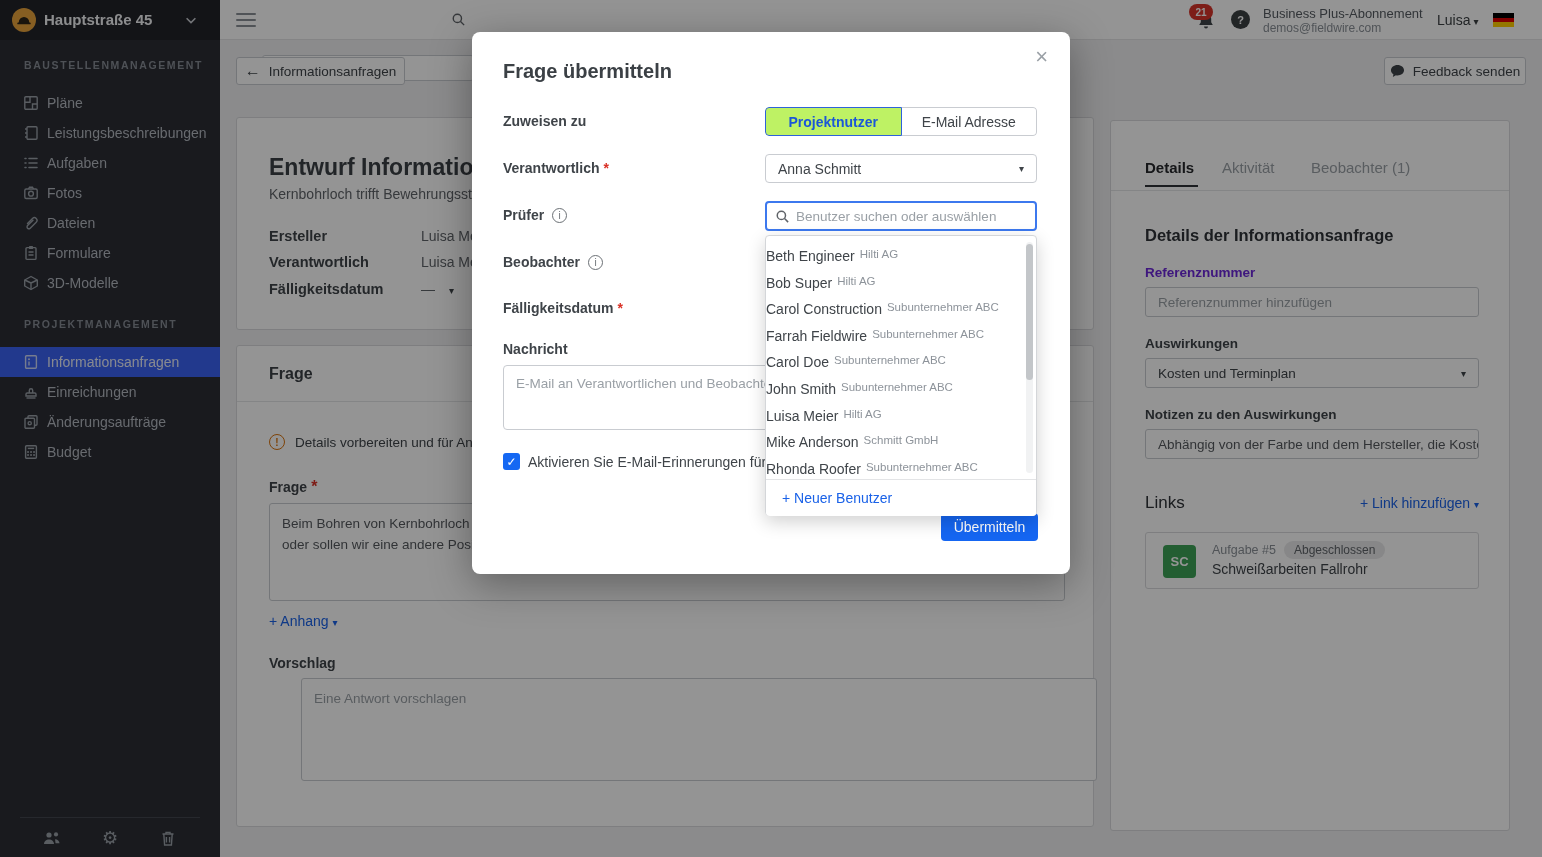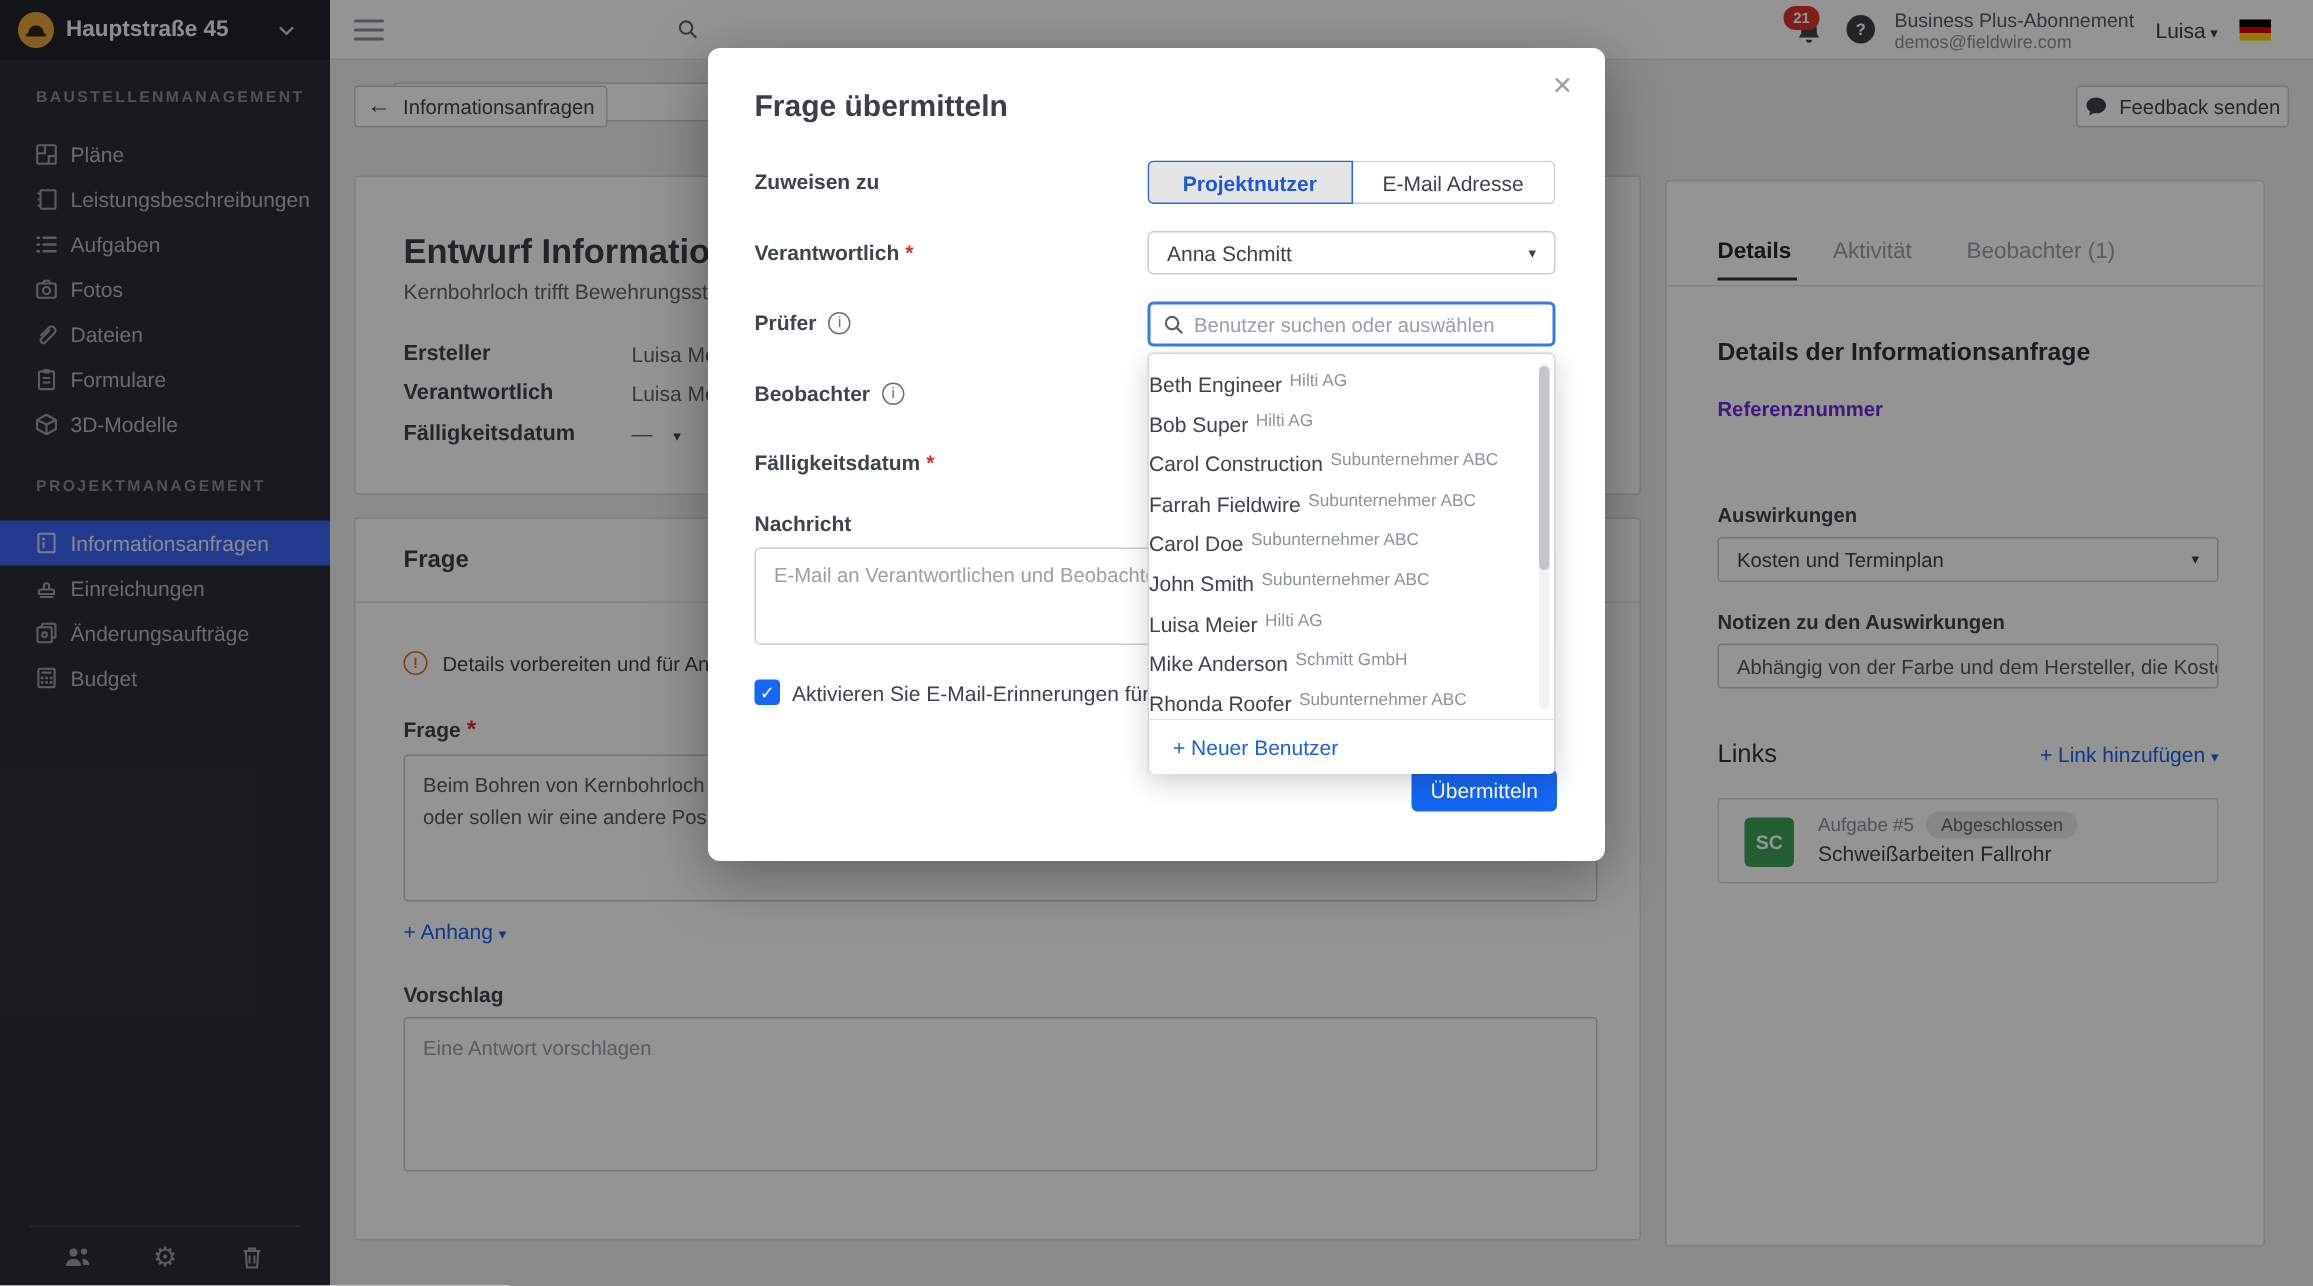--- a/index.html
+++ b/index.html
@@ -47,41 +47,41 @@
   .card { position:absolute; background:#fff; border:1px solid #d9dadd; border-radius:3px; }
   .h1 { font-size:23px; font-weight:700; color:#3b4045; white-space:nowrap; }
   .sub { font-size:14px; color:#606469; white-space:nowrap; }
   .row-label { font-size:14.5px; font-weight:700; color:#3f4449; }
   .row-value { font-size:14px; color:#606469; }
   .card-h { font-size:16px; font-weight:700; color:#3b4045; }
   .notice-ic { width:16px; height:16px; border:1.5px solid #d9730d; border-radius:50%; color:#d9730d; font-size:10px; font-weight:700; display:inline-flex; align-items:center; justify-content:center; }
   .lbl { font-size:14px; font-weight:700; color:#3f4449; }
   .req { color:#d93025; margin-left:4px; font-weight:700; }
   .tarea { position:absolute; border:1px solid #c9ccd1; border-radius:3px; background:#fff; padding:10px 12px; font-size:13.5px; color:#55595e; line-height:1.55; white-space:pre-line; }
-  .placeholder { color:#9aa0a6 !important; }
+  .placeholder { color:#9aa0a6 !important;margin-left:32px; }
   .bluelink { color:#1a62e8; font-size:14px; cursor:pointer; white-space:nowrap; }
   .cv { font-size:10px; }
 
   
   .tab { position:absolute; font-size:15px; color:#9aa0a6; cursor:pointer; white-space:nowrap; }
   .tab.active { color:#26282c; font-weight:700; }
   .pinput { position:absolute; border:1px solid #c9ccd1; border-radius:3px; background:#fff; font-size:13.5px; color:#55595e; padding:0 12px; display:flex; align-items:center; white-space:nowrap; overflow:hidden; }
   .pinput input { border:none; outline:none; width:100%; font-family:"Liberation Sans",sans-serif; font-size:13.5px; color:#55595e; }
   .pinput input::placeholder { color:#9aa0a6; }
   .pill { background:#e9e9ea; color:#5f6469; font-size:12px; border-radius:10px; padding:2px 10px; margin-left:8px; white-space:nowrap; }
 
   
   .overlay { position:absolute; inset:0; background:rgba(0,0,0,0.42); z-index:50; }
   .modal { position:absolute; left:472px; top:32px; width:598px; height:542px; background:#fff; border-radius:8px; box-shadow:0 10px 40px rgba(0,0,0,0.35); z-index:60; }
   .m-close { position:absolute; right:22px; top:12px; font-size:22px; color:#9aa0a6; cursor:pointer; }
   .m-title { position:absolute; left:31px; top:28px; font-size:20px; font-weight:700; color:#3b4045; }
   .m-label { position:absolute; left:31px; font-size:14px; font-weight:700; color:#3f4449; display:flex; align-items:center; }
   .info-ic { width:15px; height:15px; border:1px solid #6b7075; border-radius:50%; color:#6b7075; font-size:10px; font-weight:400; display:inline-flex; align-items:center; justify-content:center; margin-left:8px; }
   .seg { position:absolute; left:293px; top:75px; width:272px; height:29px; display:flex; border-radius:4px; overflow:hidden; cursor:pointer; }
-  .seg .s1 { flex:1; background:#e5e5e5; border:1.5px solid #2e62d9; border-radius:4px 0 0 4px; color:#1b57d8; font-weight:700; font-size:14px; display:flex; align-items:center; justify-content:center; }
+  .seg .s1 { flex:1; background:#bef264; border:1.5px solid #2e62d9; border-radius:4px 0 0 4px; color:#1b57d8; font-weight:700; font-size:14px; display:flex; align-items:center; justify-content:center; }
   .seg .s2 { flex:1; background:#fff; border:1px solid #c9ccd1; border-left:none; border-radius:0 4px 4px 0; color:#3f4449; font-size:14px; display:flex; align-items:center; justify-content:center; }
   .m-select { position:absolute; left:293px; width:272px; height:29px; border:1px solid #c9ccd1; border-radius:4px; background:#fff; font-size:14px; color:#3f4449; display:flex; align-items:center; padding:0 12px; cursor:pointer; }
   .m-select .caret { margin-left:auto; font-size:10px; color:#3f4449; }
   .m-search { position:absolute; left:293px; top:169px; width:272px; height:30px; border:2px solid #3c78ee; border-radius:4px; background:#fff; display:flex; align-items:center; padding:0 8px; }
   .m-search input { border:none; outline:none; flex:1; font-family:"Liberation Sans",sans-serif; font-size:13.5px; color:#3f4449; margin-left:6px; }
   .m-search input::placeholder { color:#9aa0a6; }
   .m-textarea { position:absolute; left:31px; top:333px; width:534px; height:65px; border:1px solid #c9ccd1; border-radius:4px; padding:10px 12px; font-size:13.5px; color:#9aa0a6; white-space:nowrap; overflow:hidden; }
   .chk { position:absolute; left:31px; top:421px; width:17px; height:17px; background:#1568f3; border-radius:3px; color:#fff; font-size:12px; display:flex; align-items:center; justify-content:center; cursor:pointer; }
   .chk-lbl { position:absolute; left:56px; top:422px; font-size:14px; color:#3f4449; white-space:nowrap; }
   .m-submit { position:absolute; left:469px; top:481px; width:97px; height:28px; background:#1566f2; border-radius:4px; color:#fff; font-size:14px; display:flex; align-items:center; justify-content:center; cursor:pointer; }
@@ -331,20 +331,23 @@
   <div class="card" style="left:1110px; top:120px; width:400px; height:711px;">
     <div class="tab active" style="left:34px; top:38px;">Details</div>
     <div class="abs" style="left:34px; top:64px; width:53px; border-top:2.5px solid #2f3237;"></div>
     <div class="tab" style="left:111px; top:38px;">Aktivität</div>
     <div class="tab" style="left:200px; top:38px;">Beobachter (1)</div>
     <div class="abs" style="left:0; top:69px; width:100%; border-top:1px solid #e4e5e7;"></div>
 
     <div class="abs" style="left:34px; top:105px; font-size:16.5px; font-weight:700; color:#2f3338;">Details der Informationsanfrage</div>
 
     <div class="abs" style="left:34px; top:144px; font-size:13.5px; font-weight:700; color:#6d28d9;">Referenznummer</div>
+    <div class="pinput" style="left:34px; top:166px; width:334px; height:30px;">
+      <input placeholder="Referenznummer hinzufügen" style="">
+    </div>
 
     <div class="abs" style="left:34px; top:215px; font-size:13.5px; font-weight:700; color:#3f4449;">Auswirkungen</div>
     <div class="pinput" style="left:34px; top:237px; width:334px; height:30px; color:#3f4449; cursor:pointer;">
       <span>Kosten und Terminplan</span>
       <span class="cv" style="margin-left:auto; color:#3f4449;">▾</span>
     </div>
 
     <div class="abs" style="left:34px; top:286px; font-size:13.5px; font-weight:700; color:#3f4449;">Notizen zu den Auswirkungen</div>
     <div class="pinput" style="left:34px; top:308px; width:334px; height:30px;">
       <span>Abhängig von der Farbe und dem Hersteller, die Koster</span>

